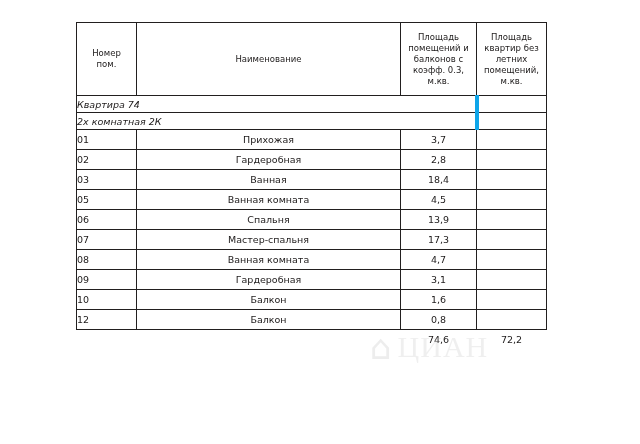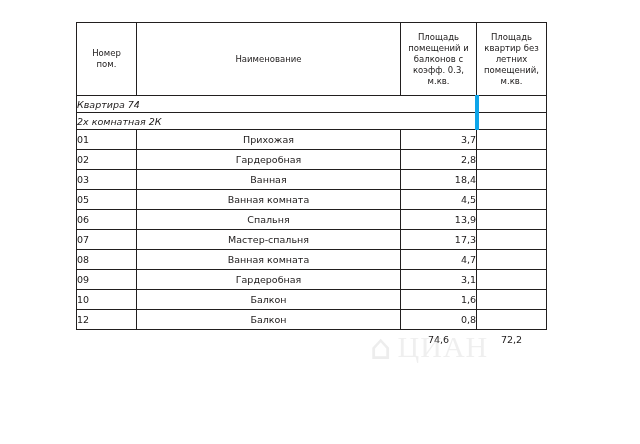--- a/index.html
+++ b/index.html
@@ -79,21 +79,21 @@
   td.num {
     text-align: left;
     font-size: 9.5px;
   }
   td.name {
     padding-left: 6px;
     font-size: 9.5px;
     text-align: center;
   }
   td.area {
-    text-align: right;
+    text-align: center;
     font-size: 9.5px;
     margin-top: 6px;
   }
 
   tr.total td {
     height: 19px;
     text-align: center;
     font-size: 9.5px;
     border: none;
   }

